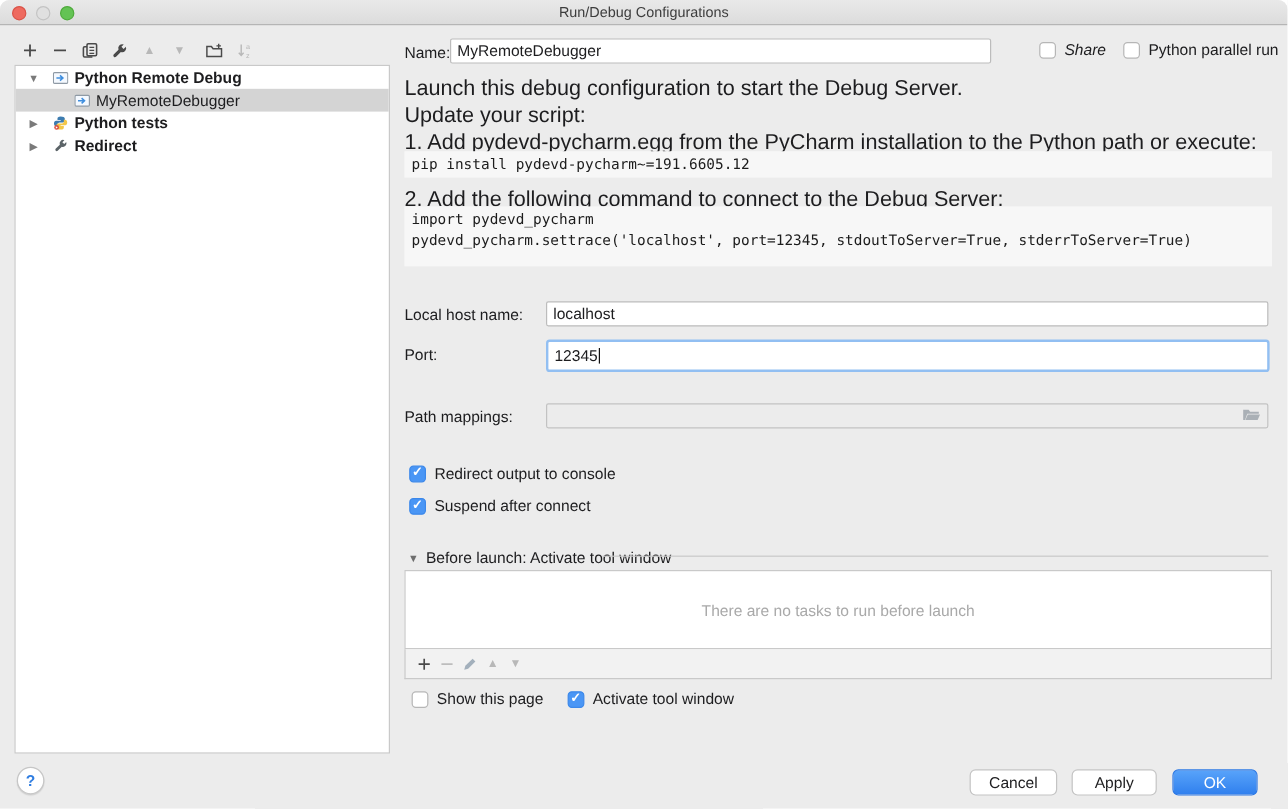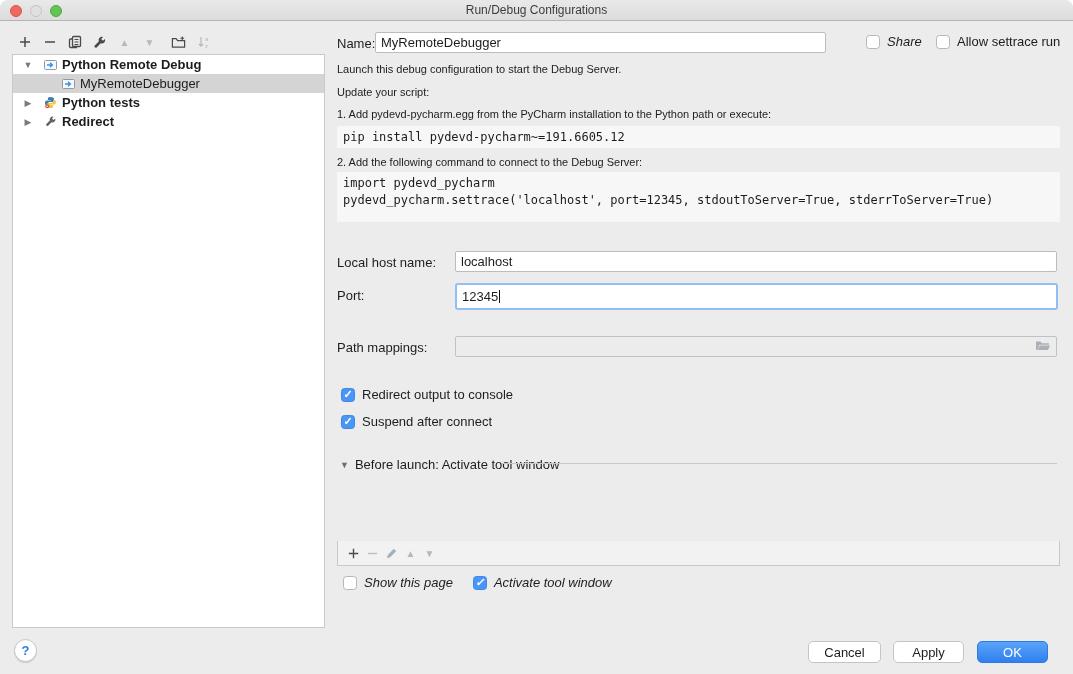--- a/index.html
+++ b/index.html
@@ -39,21 +39,21 @@
 
   
   .lbl{ position:absolute; color:#1d1d1f; }
   .text-input{ position:absolute; height:21px; background:#ffffff; border:1px solid #bcbcbc; border-radius:2px;
                font-family:"Liberation Sans",sans-serif; font-size:13px; color:#1d1d1f; padding:0 5px; }
   .fake-input{ position:absolute; background:#ffffff; border:1px solid #bcbcbc; border-radius:2px;
                display:flex; align-items:center; padding:0 5px; }
   .focused{ border:2px solid #92bff2; border-radius:3px; }
   .caret{ display:inline-block; width:1px; height:13px; background:#111; margin-left:1px; }
 
-  .para{ position:absolute; font-size:11px; }
+  .para{ position:absolute; font-size:18px; }
   .code{ position:absolute; left:337px; width:723px; background:#f7f7f7;
          font-family:"DejaVu Sans Mono", monospace; font-size:12px; color:#1c1c1c;
          padding:3px 6px; line-height:17px; white-space:pre; }
 
   
   .cbrow{ position:absolute; display:flex; align-items:center; gap:7px; }
   .cb{ width:14px; height:14px; border-radius:3.5px; background:#ffffff; border:1px solid #b6b6b6;
        display:inline-flex; align-items:center; justify-content:center; cursor:pointer; flex:none; }
   .cb.checked{ background:#4a96f5; border:1px solid #3c88ea; }
   .cb.checked::after{ content:"✓"; color:#ffffff; font-size:11px; font-weight:bold; line-height:1; }
@@ -199,21 +199,21 @@
   </div>
 
   <div class="lbl" style="left:337px; top:36px;">Name:</div>
   <input class="text-input" style="left: 375px; top: 32px; width: 451px;" value="MyRemoteDebugger">
   <div class="cbrow" style="left:866px; top:34px;font-style:italic;">
     <span class="cb"></span>
     <span>Share</span>
   </div>
   <div class="cbrow" style="left:936px; top:34px;">
     <span class="cb"></span>
-    <span>Allow settrace run</span>
+    <span>Python parallel run</span>
   </div>
 
   <div class="para" style="left:337px; top:63px;">Launch this debug configuration to start the Debug Server.</div>
   <div class="para" style="left:337px; top:86px;">Update your script:</div>
   <div class="para" style="left:337px; top:108px;">1. Add pydevd-pycharm.egg from the PyCharm installation to the Python path or execute:</div>
   <div class="code" style="top:126px; height:22px;">pip install pydevd-pycharm~=191.6605.12</div>
   <div class="para" style="left:337px; top:156px;">2. Add the following command to connect to the Debug Server:</div>
   <div class="code" style="top:172px; height:50px;"><span>import pydevd_pycharm</span><br><span>pydevd_pycharm.settrace('localhost', port=12345, stdoutToServer=True, stderrToServer=True)</span></div>
 
   <div class="lbl" style="left:337px; top:255px;">Local host name:</div>
@@ -242,20 +242,23 @@
     <span class="cb checked"></span>
     <span>Suspend after connect</span>
   </div>
 
   <div class="bl-header" style="left:340px; top:457px; position:absolute;">
     <span class="bl-tri">▼</span>
     <span>Before launch: Activate tool window</span>
   </div>
   <div class="bl-line" style="left:502px; top:463px; width:555px;"></div>
 
+  <div class="task-panel">
+    <span class="task-empty">There are no tasks to run before launch</span>
+  </div>
   <div class="task-toolbar">
     <button class="tb-btn">
       <span>
           <svg width="13" height="13" viewBox="0 0 14 14">
             <path d="M7 2v10M2 7h10" stroke="#4a4a4a" stroke-width="1.5" fill="none"></path>
           </svg>
         </span>
     </button>
     <button class="tb-btn">
       <span>
@@ -272,21 +275,21 @@
         </span>
     </button>
     <button class="tb-btn">
       <span class="icon-dis">▲</span>
     </button>
     <button class="tb-btn">
       <span class="icon-dis">▼</span>
     </button>
   </div>
 
-  <div class="cbrow" style="left:343px; top:575px;font-style:italic;">
+  <div class="cbrow" style="left:343px; top:575px;">
     <span class="cb"></span>
     <span>Show this page</span>
     <span style="width:6px;"></span>
     <span class="cb checked"></span>
     <span>Activate tool window</span>
   </div>
 
   <button class="help-btn">?</button>
   <button class="btn" style="left:808px; width:73px;">Cancel</button>
   <button class="btn" style="left:893px; width:71px;">Apply</button>

